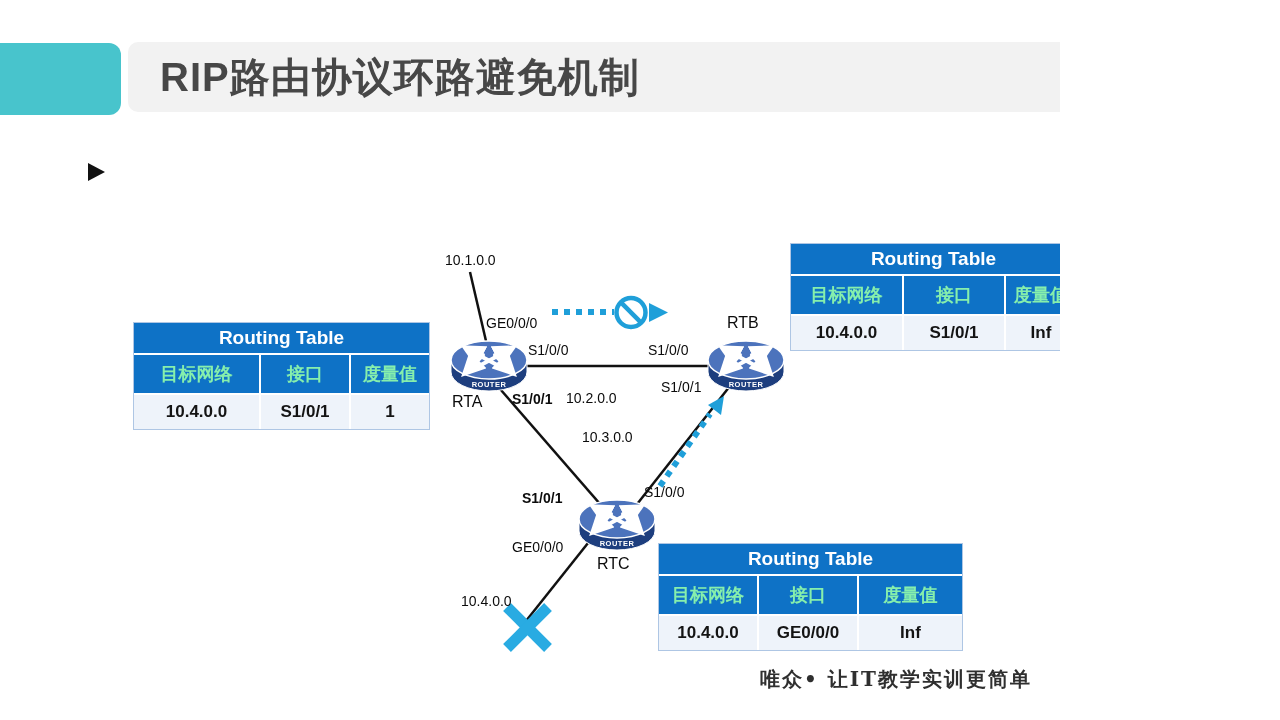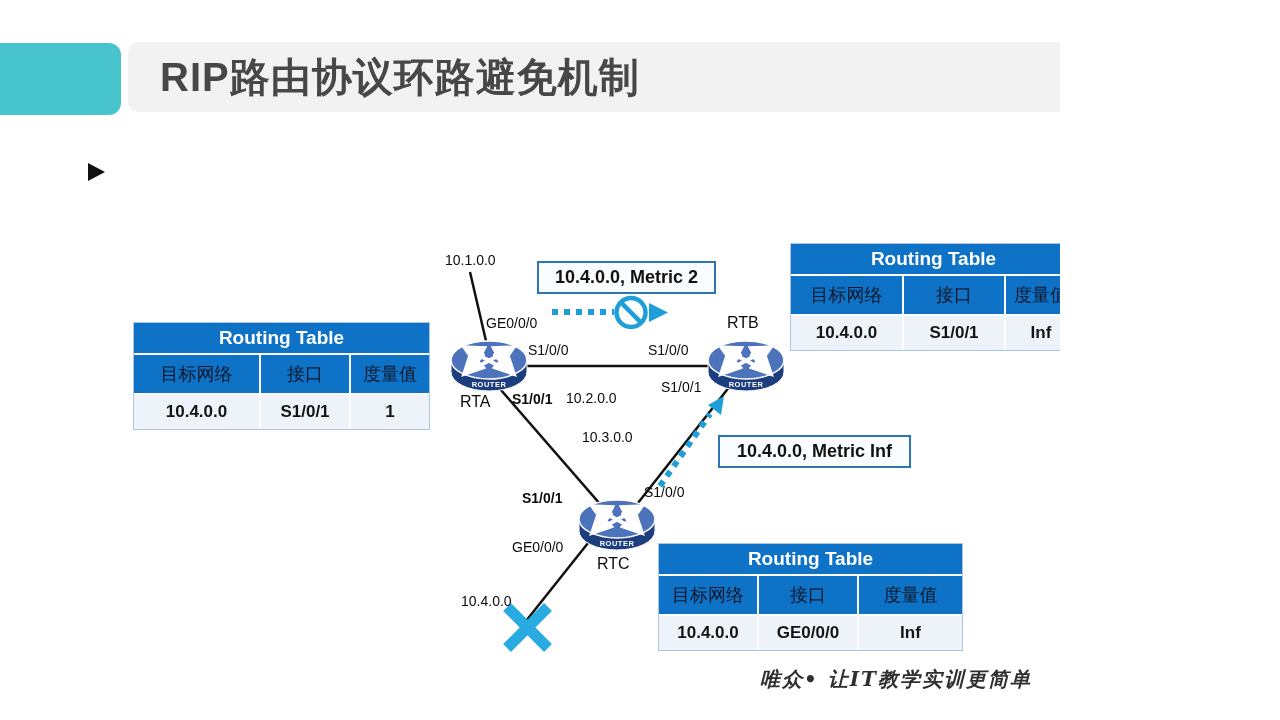--- a/index.html
+++ b/index.html
@@ -27,31 +27,31 @@
   
   .callout{position:absolute;background:#FAFDFF;border:2px solid #2E75B6;
            display:flex;align-items:center;justify-content:center;
            font-size:18px;font-weight:bold;color:#111;white-space:nowrap;}
 
   
   .rt{position:absolute;display:grid;gap:2px;background:#fff;border:1px solid #AEC6E4;
       grid-template-rows:30px 38px 34px;}
   .rt-title{grid-column:1/-1;background:#0E72C6;color:#fff;font-weight:bold;font-size:19px;
             display:flex;align-items:center;justify-content:center;}
-  .rt-h{background:#0E72C6;color:#0f172a;font-weight:normal;font-size:18px;
+  .rt-h{background:#0E72C6;color:#86efac;font-weight:bold;font-size:18px;
         display:flex;align-items:center;justify-content:center;}
   .rt-d{background:#EEF3FA;color:#141414;font-weight:bold;font-size:17px;
         display:flex;align-items:center;justify-content:center;}
 
   .abs{position:absolute;}
   .layer{position:absolute;left:0;top:0;pointer-events:none;}
 
   
   .watermark{position:absolute;right:28px;top:666px;font-family:"DejaVu Serif",serif;
-             font-style:italic;font-weight:600;font-size:20px;color:#2F2F2F;letter-spacing:2px;}
+             font-weight:600;font-size:20px;color:#2F2F2F;letter-spacing:2px;}
 </style>
 </head>
 <body>
 
 <div class="slide">
 
   <svg width="0" height="0" class="abs" aria-hidden="true">
     <defs>
       <marker id="whead" markerWidth="6" markerHeight="6" refX="2.5" refY="3" orient="auto">
         <path d="M0,0 L6,3 L0,6 Z" fill="#ffffff"></path>
@@ -128,31 +128,29 @@
     <text x="40" y="49" font-size="7.5" font-weight="bold" fill="#fff" text-anchor="middle" letter-spacing="0.5">ROUTER</text>
   </svg>
 
   <span class="lbl" style="left:445px;top:253px;">10.1.0.0</span>
   <span class="lbl" style="left:486px;top:316px;">GE0/0/0</span>
   <span class="lbl" style="left:528px;top:343px;">S1/0/0</span>
   <span class="lbl" style="left:566px;top:375px;margin-top:16px;">10.2.0.0</span>
   <span class="lbl" style="left:648px;top:343px;">S1/0/0</span>
   <span class="lbl" style="left:661px;top:380px;">S1/0/1</span>
   <span class="lbl b" style="left:512px;top:392px;">S1/0/1</span>
-  <span class="lbl router-name" style="left:452px;top:394px;margin-left:8px;">RTA</span>
+  <span class="lbl router-name" style="left:452px;top:394px;">RTA</span>
   <span class="lbl router-name" style="left:727px;top:315px;">RTB</span>
   <span class="lbl" style="left:582px;top:430px;text-align:right;">10.3.0.0</span>
   <span class="lbl b" style="left:522px;top:491px;">S1/0/1</span>
   <span class="lbl" style="left:644px;top:485px;">S1/0/0</span>
   <span class="lbl" style="left:512px;top:540px;">GE0/0/0</span>
   <span class="lbl router-name" style="left:597px;top:556px;">RTC</span>
   <span class="lbl" style="left:461px;top:594px;">10.4.0.0</span>
 
-  <div class="callout" style="left:537px;top:261px;width:175px;height:29px;">10.4.0.0, Metric 2</div>
-  <div class="callout" style="left:718px;top:435px;width:189px;height:29px;">10.4.0.0, Metric Inf</div>
 
   <div class="rt" style="left:133px;top:322px;grid-template-columns:125px 88px 78px;">
     <div class="rt-title">Routing Table</div>
     <div class="rt-h">目标网络</div>
     <div class="rt-h">接口</div>
     <div class="rt-h">度量值</div>
     <div class="rt-d">10.4.0.0</div>
     <div class="rt-d">S1/0/1</div>
     <div class="rt-d">1</div>
   </div>

